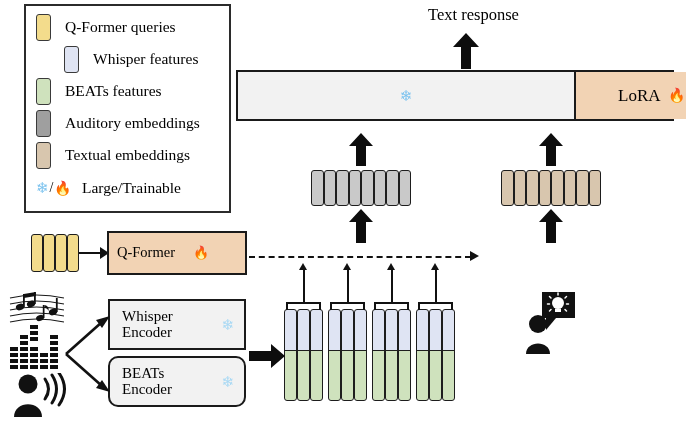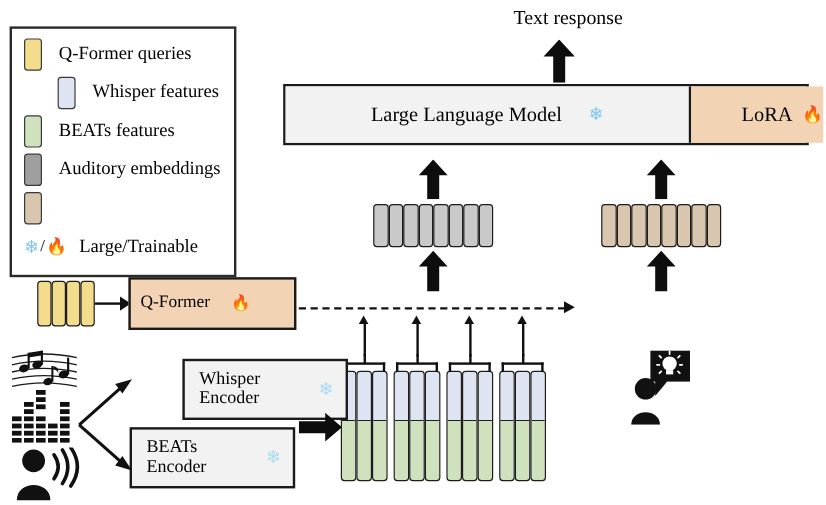--- a/index.html
+++ b/index.html
@@ -15,26 +15,25 @@
     position: relative;
     width: 688px;
     height: 421px;
     background: #ffffff;
     overflow: hidden;
   }
   .abs { position: absolute; }
 
   
   #legend-box {
-    left: 8px; top: 4px;
-    width: 189px; height: 209px;
+    left: 24px; top: 4px;
+    width: 207px; height: 209px;
     border: 2px solid #2b2b2b;
     background: #ffffff;
     box-sizing: border-box;
-    margin-top: 18px;
   }
   .legend-row {
     position: absolute;
     left: 10px;
     height: 30px;
     display: flex;
     align-items: center;
   }
   .legend-swatch {
     width: 15px;
@@ -112,22 +111,22 @@
     background: #f2f2f2;
     border: 2.5px solid #1a1a1a;
     box-sizing: border-box;
     padding-left: 12px;
     display: flex;
     align-items: center;
     justify-content: space-between;
     padding-right: 10px;
   }
   .encoder .etext { font-size: 15px; line-height: 1.03; }
-  #whisper-encoder { top: 299px; margin-left: 44px; }
-  #beats-encoder { top: 356px; }
+  #whisper-encoder { top: 299px; }
+  #beats-encoder { top: 356px; border-radius: 10px; }
 
   
   .strip { display: flex; }
   .tok {
     border: 1.7px solid #1d1d1d;
     border-radius: 3px;
     box-sizing: border-box;
   }
   
   #aud-strip { left: 311px; top: 170px; }
@@ -225,20 +224,21 @@
       <span class="legend-label">Auditory embeddings</span>
     </div>
 
     <div class="legend-row" style="top:70px;">
       <span class="legend-swatch" style="background:#cfe2bd;"></span>
       <span class="legend-label">BEATs features</span>
     </div>
 
     <div class="legend-row" style="top:134px;">
       <span class="legend-swatch" style="background:#d8c6ae;"></span>
+      <span class="legend-label">Textual embeddings</span>
     </div>
 
     <div class="legend-row" style="top:167px;">
       <span class="legend-icons">
         <span style="color:#7fc4ef;font-size:15px;">❄</span>
         <span class="slash">/</span>
         <span style="font-size:14px;">🔥</span>
       </span>
       <span class="legend-label" style="margin-left:4px;">Large/Trainable</span>
     </div>
@@ -247,21 +247,20 @@
   <div class="freelabel" style="left:428px; top:5px; font-size:16.5px;">Text response</div>
 
   <div class="abs" style="left:452px; top:33px;">
     <svg width="28" height="36" viewBox="0 0 28 36">
       <polygon points="14,0 27,14 19,14 19,36 9,36 9,14 1,14" fill="#0d0d0d"></polygon>
     </svg>
   </div>
 
   <div class="abs" id="llm-bar">
     <div id="llm-main">
-      <span class="lbl">Large Language Model</span>
       <span style="color:#7fc4ef;font-size:15px;">❄</span>
     </div>
     <div id="lora-sec">
       <span class="lbl">LoRA</span>
       <span style="font-size:14px;">🔥</span>
     </div>
   </div>
 
   <div class="abs" style="left:348px; top:133px;">
     <svg width="26" height="33" viewBox="0 0 26 33">

